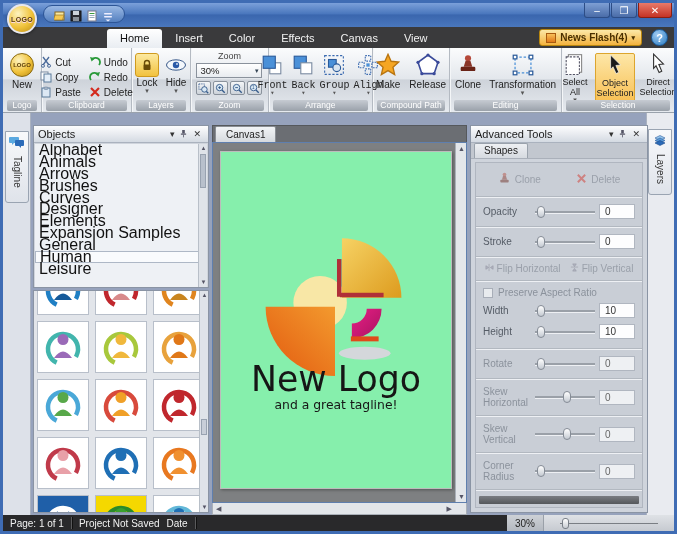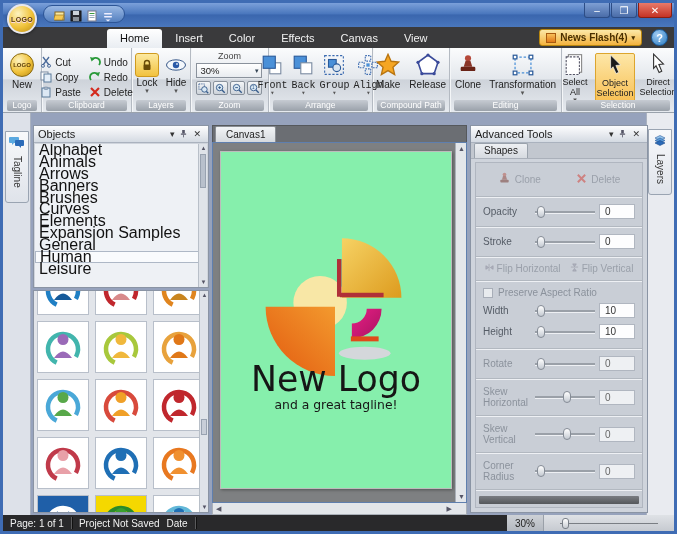--- a/index.html
+++ b/index.html
@@ -472,23 +472,23 @@
               <rect x="3.6" y="6.4" width=".9" height="3" fill="#556"></rect>
             </svg></span>
         <span class="picon">✕</span>
       </div>
       <div class="objlist">
         <div>
 
         <div class="objitem">Alphabet</div>
             <div class="objitem">Animals</div>
             <div class="objitem">Arrows</div>
-            <div class="objitem">Banners</div>
             <div class="objitem">Brushes</div>
             <div class="objitem">Curves</div>
+            <div class="objitem">Designer</div>
             <div class="objitem">Elements</div>
             <div class="objitem">Expansion Samples</div>
             <div class="objitem">General</div>
             <div class="objitem selected">Human</div>
             <div class="objitem">Leisure</div>
           </div>
         <div class="objscroll">
           <div class="sarrow" style="top:0;">▲</div>
           <div class="thumbv"></div>
           <div class="sarrow" style="bottom:0;">▼</div>

